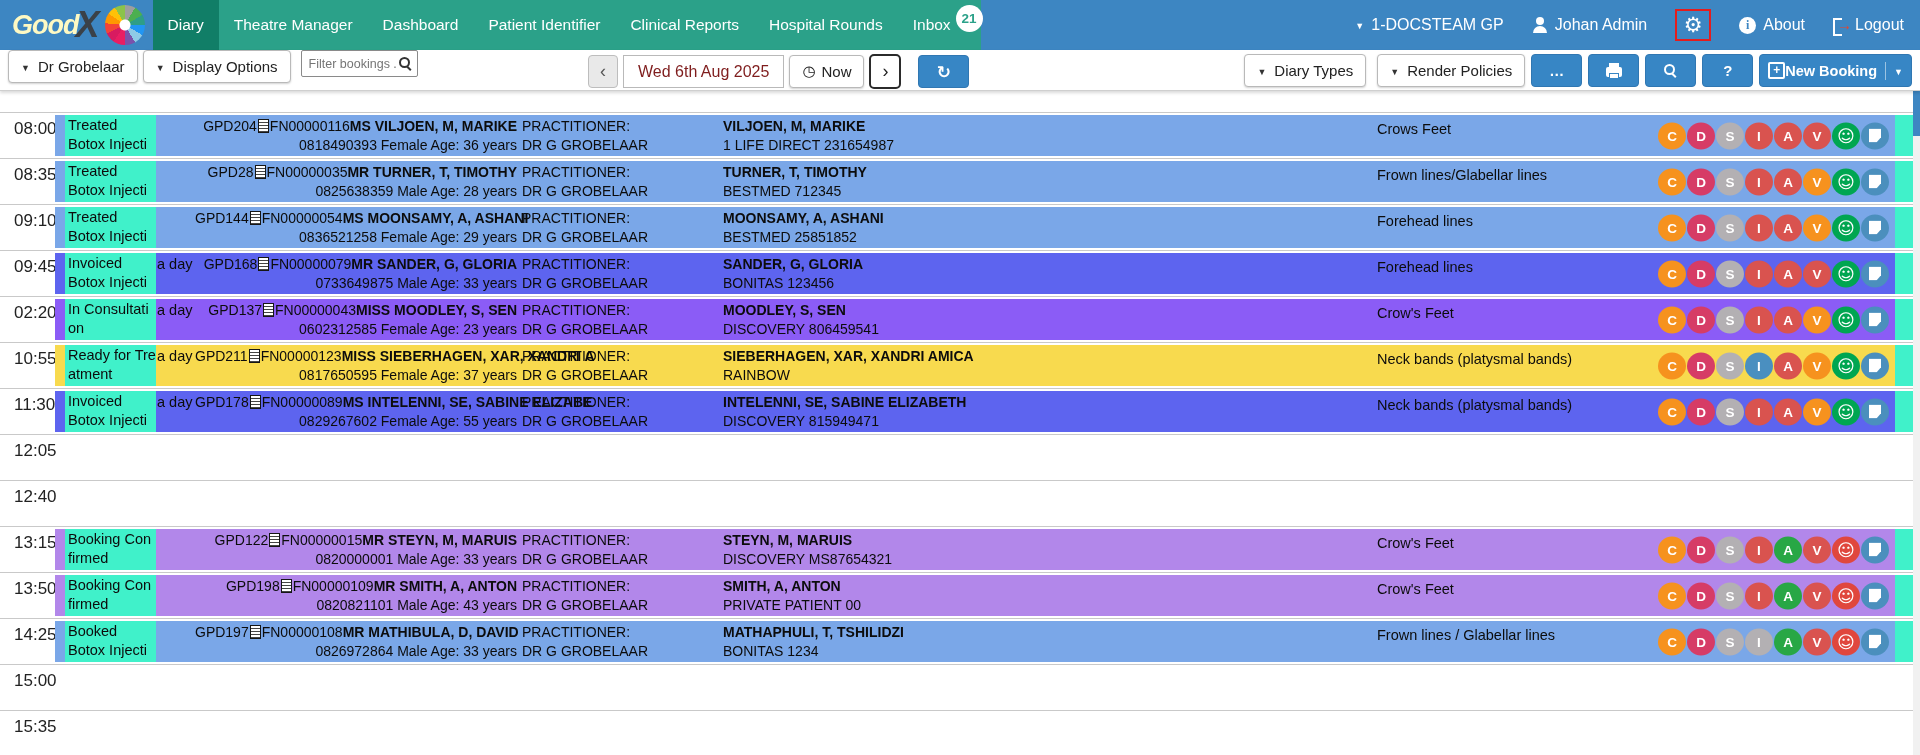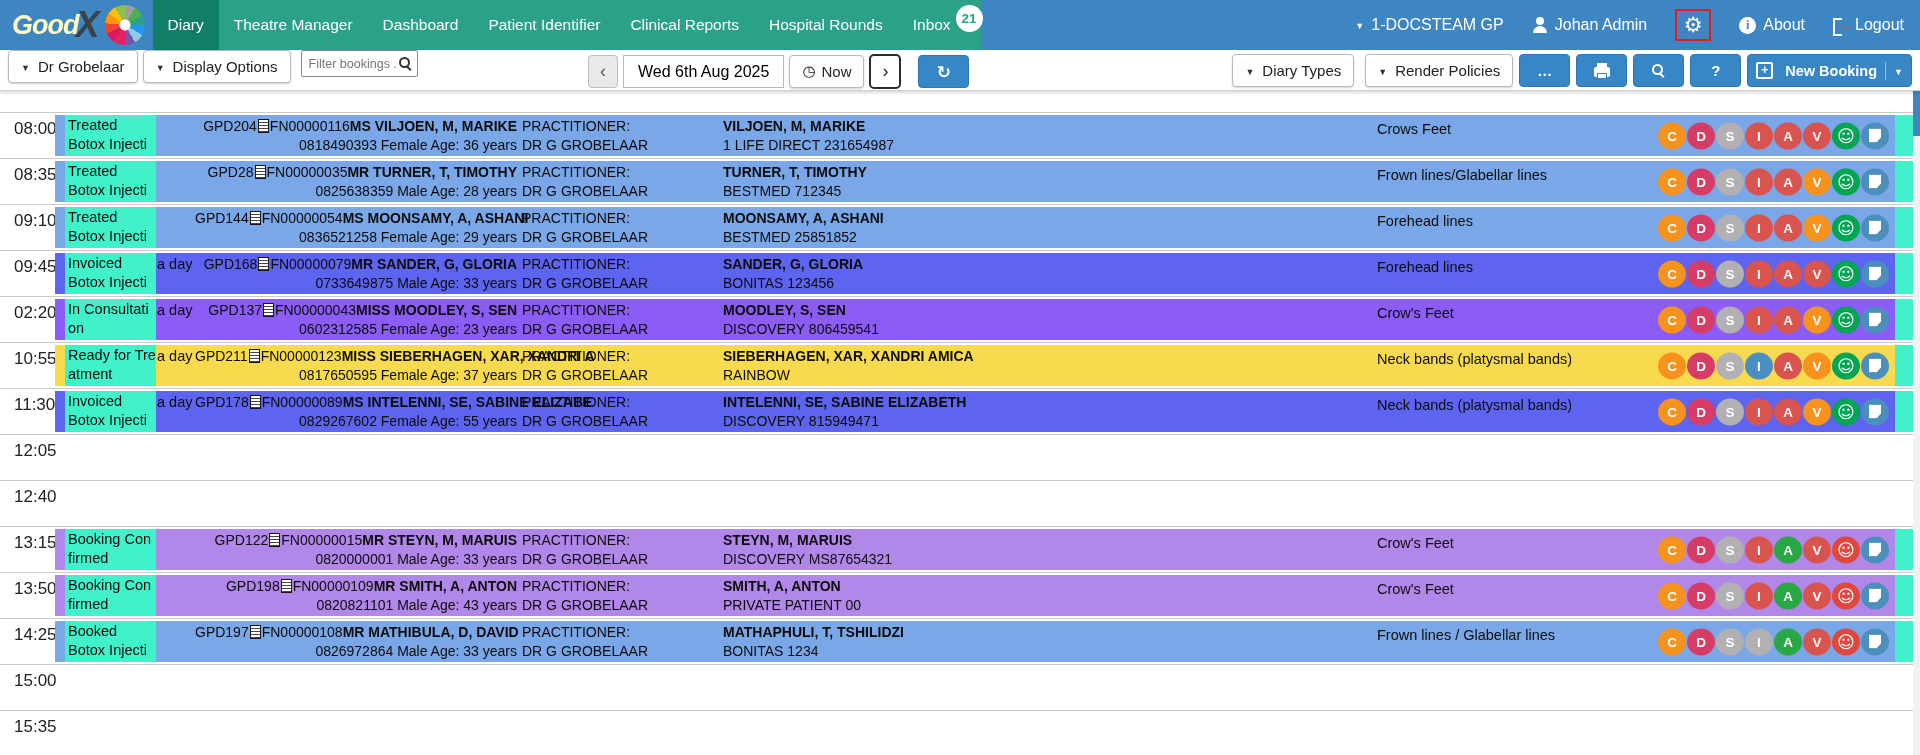--- a/index.html
+++ b/index.html
@@ -52,21 +52,21 @@
   .icon-mag{position:relative;width:13px;height:13px;display:inline-block;flex:0 0 auto;}
   .icon-mag::before{content:"";position:absolute;left:0;top:0;width:7px;height:7px;border:2px solid currentColor;border-radius:50%;}
   .icon-mag::after{content:"";position:absolute;left:9px;top:9px;width:5px;height:2px;background:currentColor;transform:rotate(45deg);transform-origin:0 0;}
   .center-group{position:absolute;left:588px;top:4px;display:flex;align-items:center;gap:5px;}
   .btn-nav{width:28px;height:31px;background:#e9e9e9;border:1px solid #bdbdbd;border-radius:4px;display:flex;
     align-items:center;justify-content:center;font-size:18px;color:#555;cursor:pointer;}
   .chev-l::before{content:"\2039";}
   .chev-r::before{content:"\203A";}
   .btn-nav.focused{background:#fff;border:2px solid #2b2b2b;border-radius:5px;color:#222;}
   .date-box{background:#fff;border:1px solid #b9b9b9;height:31px;display:flex;align-items:center;padding:0 14px;
-    font-size:16px;color:#000000;cursor:pointer;}
+    font-size:16px;color:#7f1d1d;cursor:pointer;}
   .icon-clock{font-family:"DejaVu Sans",sans-serif;line-height:1;}
   .icon-clock::before{content:"\25F7";font-size:15px;}
   .btn-blue{background:#3786c5;border:1px solid #3077b2;border-radius:4px;height:31px;min-width:33px;display:inline-flex;
     align-items:center;justify-content:center;color:#fff;font-size:15px;font-weight:bold;cursor:pointer;padding:0 8px;}
   .icon-refresh{font-family:"DejaVu Sans",sans-serif;font-weight:bold;}
   .icon-refresh::before{content:"\21BB";font-size:17px;}
   .right-group{position:absolute;right:8px;top:4px;display:flex;align-items:center;gap:6px;}
   .icon-print{position:relative;width:16px;height:10px;background:#fff;border-radius:2px;margin-top:2px;}
   .icon-print::before{content:"";position:absolute;left:3px;top:-4px;width:10px;height:4px;background:#fff;}
   .icon-print::after{content:"";position:absolute;left:3px;top:6px;width:10px;height:6px;background:#fff;box-shadow:inset 0 0 0 1px #3786c5;}
@@ -200,21 +200,21 @@
         <span class="icon-print"></span>
       </div>
       <div class="btn-blue">
         <span class="icon-mag" style="color:#fff"></span>
       </div>
       <div class="btn-blue">
         <span>?</span>
       </div>
       <div class="btn-blue">
         <span class="icon-cal"></span>
-        <span style="margin-left:12px;font-weight:bold;font-size:14.5px">New Booking</span>
+        <span style="margin-left:0;font-weight:bold;font-size:14.5px">New Booking</span>
         <span class="nb-caret">
             <span class="caret"></span>
           </span>
       </div>
     </div>
   </div>
 
   <div class="grid" id="grid">
       <div class="slot">
         <div class="slot-time">08:00</div>

